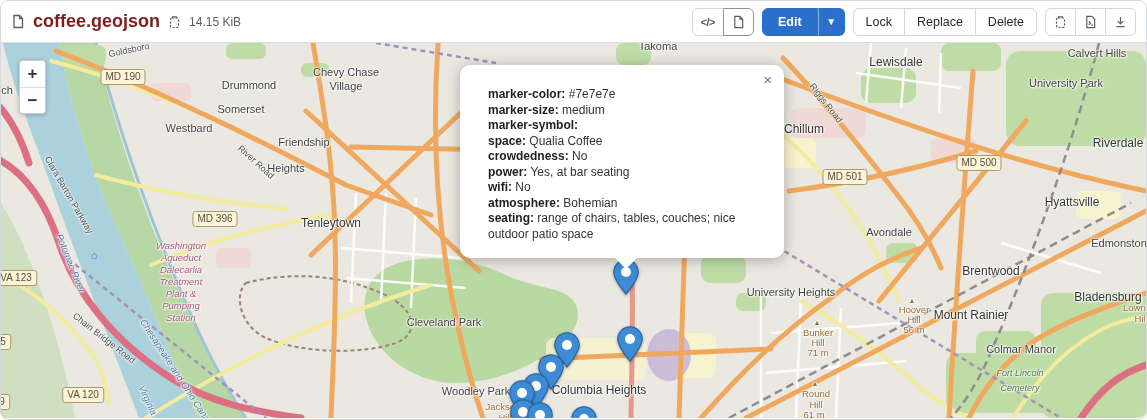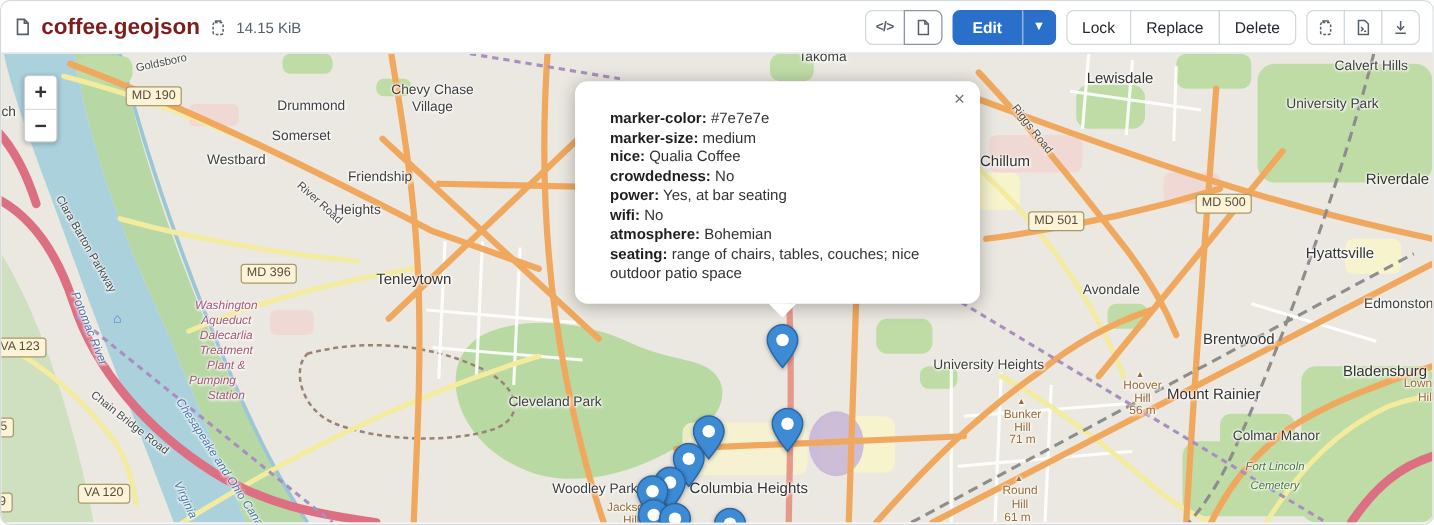--- a/index.html
+++ b/index.html
@@ -261,21 +261,22 @@
       </g>
     </svg>
 
     <span class="poi" style="left:93px; top:212px;">⌂</span>
 
     <div class="popup">
       <span class="popup-close">×</span>
       <div>
           <div class="field"><b>marker-color:</b> #7e7e7e</div>
           <div class="field"><b>marker-size:</b> medium</div>
-          <div class="field"><b>nice:</b> Qualia Coffee</div>
+          <div class="field"><b>marker-symbol:</b></div>
+          <div class="field"><b>space:</b> Qualia Coffee</div>
           <div class="field"><b>crowdedness:</b> No</div>
           <div class="field"><b>power:</b> Yes, at bar seating</div>
           <div class="field"><b>wifi:</b> No</div>
           <div class="field"><b>atmosphere:</b> Bohemian</div>
           <div class="field"><b>seating:</b> range of chairs, tables, couches; nice outdoor patio space</div>
         </div>
     </div>
 
     <div class="zoomctl">
       <div class="zoombtn">+</div>
@@ -315,21 +316,21 @@
       <span class="lbl water" style="left: 70px; top: 220px; transform: translate(-50%, -50%) rotate(68deg);">Potomac River</span>
       <span class="lbl water" style="left: 175px; top: 328px; transform: translate(-50%, -50%) rotate(57deg);">Chesapeake and Ohio Canal</span>
       <span class="lbl water" style="left: 147px; top: 357px; transform: translate(-50%, -50%) rotate(65deg);">Virginia</span>
       <span class="lbl green-lbl" style="left: 1019px; top: 330px;">Fort Lincoln</span>
       <span class="lbl green-lbl" style="left: 1019px; top: 345px;">Cemetery</span>
       <span class="lbl pink-lbl" style="left: 180px; top: 202px;">Washington</span>
       <span class="lbl pink-lbl" style="left: 180px; top: 214px;">Aqueduct</span>
       <span class="lbl pink-lbl" style="left: 180px; top: 226px;">Dalecarlia</span>
       <span class="lbl pink-lbl" style="left: 180px; top: 238px;">Treatment</span>
       <span class="lbl pink-lbl" style="left: 180px; top: 250px;">Plant &amp;</span>
-      <span class="lbl pink-lbl" style="left: 169px; top: 262px; text-align: right;">Pumping</span>
+      <span class="lbl pink-lbl" style="left: 180px; top: 262px; text-align: right;">Pumping</span>
       <span class="lbl pink-lbl" style="left: 180px; top: 274px;">Station</span>
       <span class="lbl peak" style="left: 911px; top: 257px;">▲</span>
       <span class="lbl hill" style="left: 913px; top: 266px;">Hoover</span>
       <span class="lbl hill" style="left: 913px; top: 276px;">Hill</span>
       <span class="lbl hill" style="left: 913px; top: 286px;">56 m</span>
       <span class="lbl peak" style="left: 816px; top: 279px;">▲</span>
       <span class="lbl hill" style="left: 817px; top: 289px;">Bunker</span>
       <span class="lbl hill" style="left: 817px; top: 299px;">Hill</span>
       <span class="lbl hill" style="left: 817px; top: 309px;">71 m</span>
       <span class="lbl peak" style="left: 814px; top: 340px;">▲</span>

